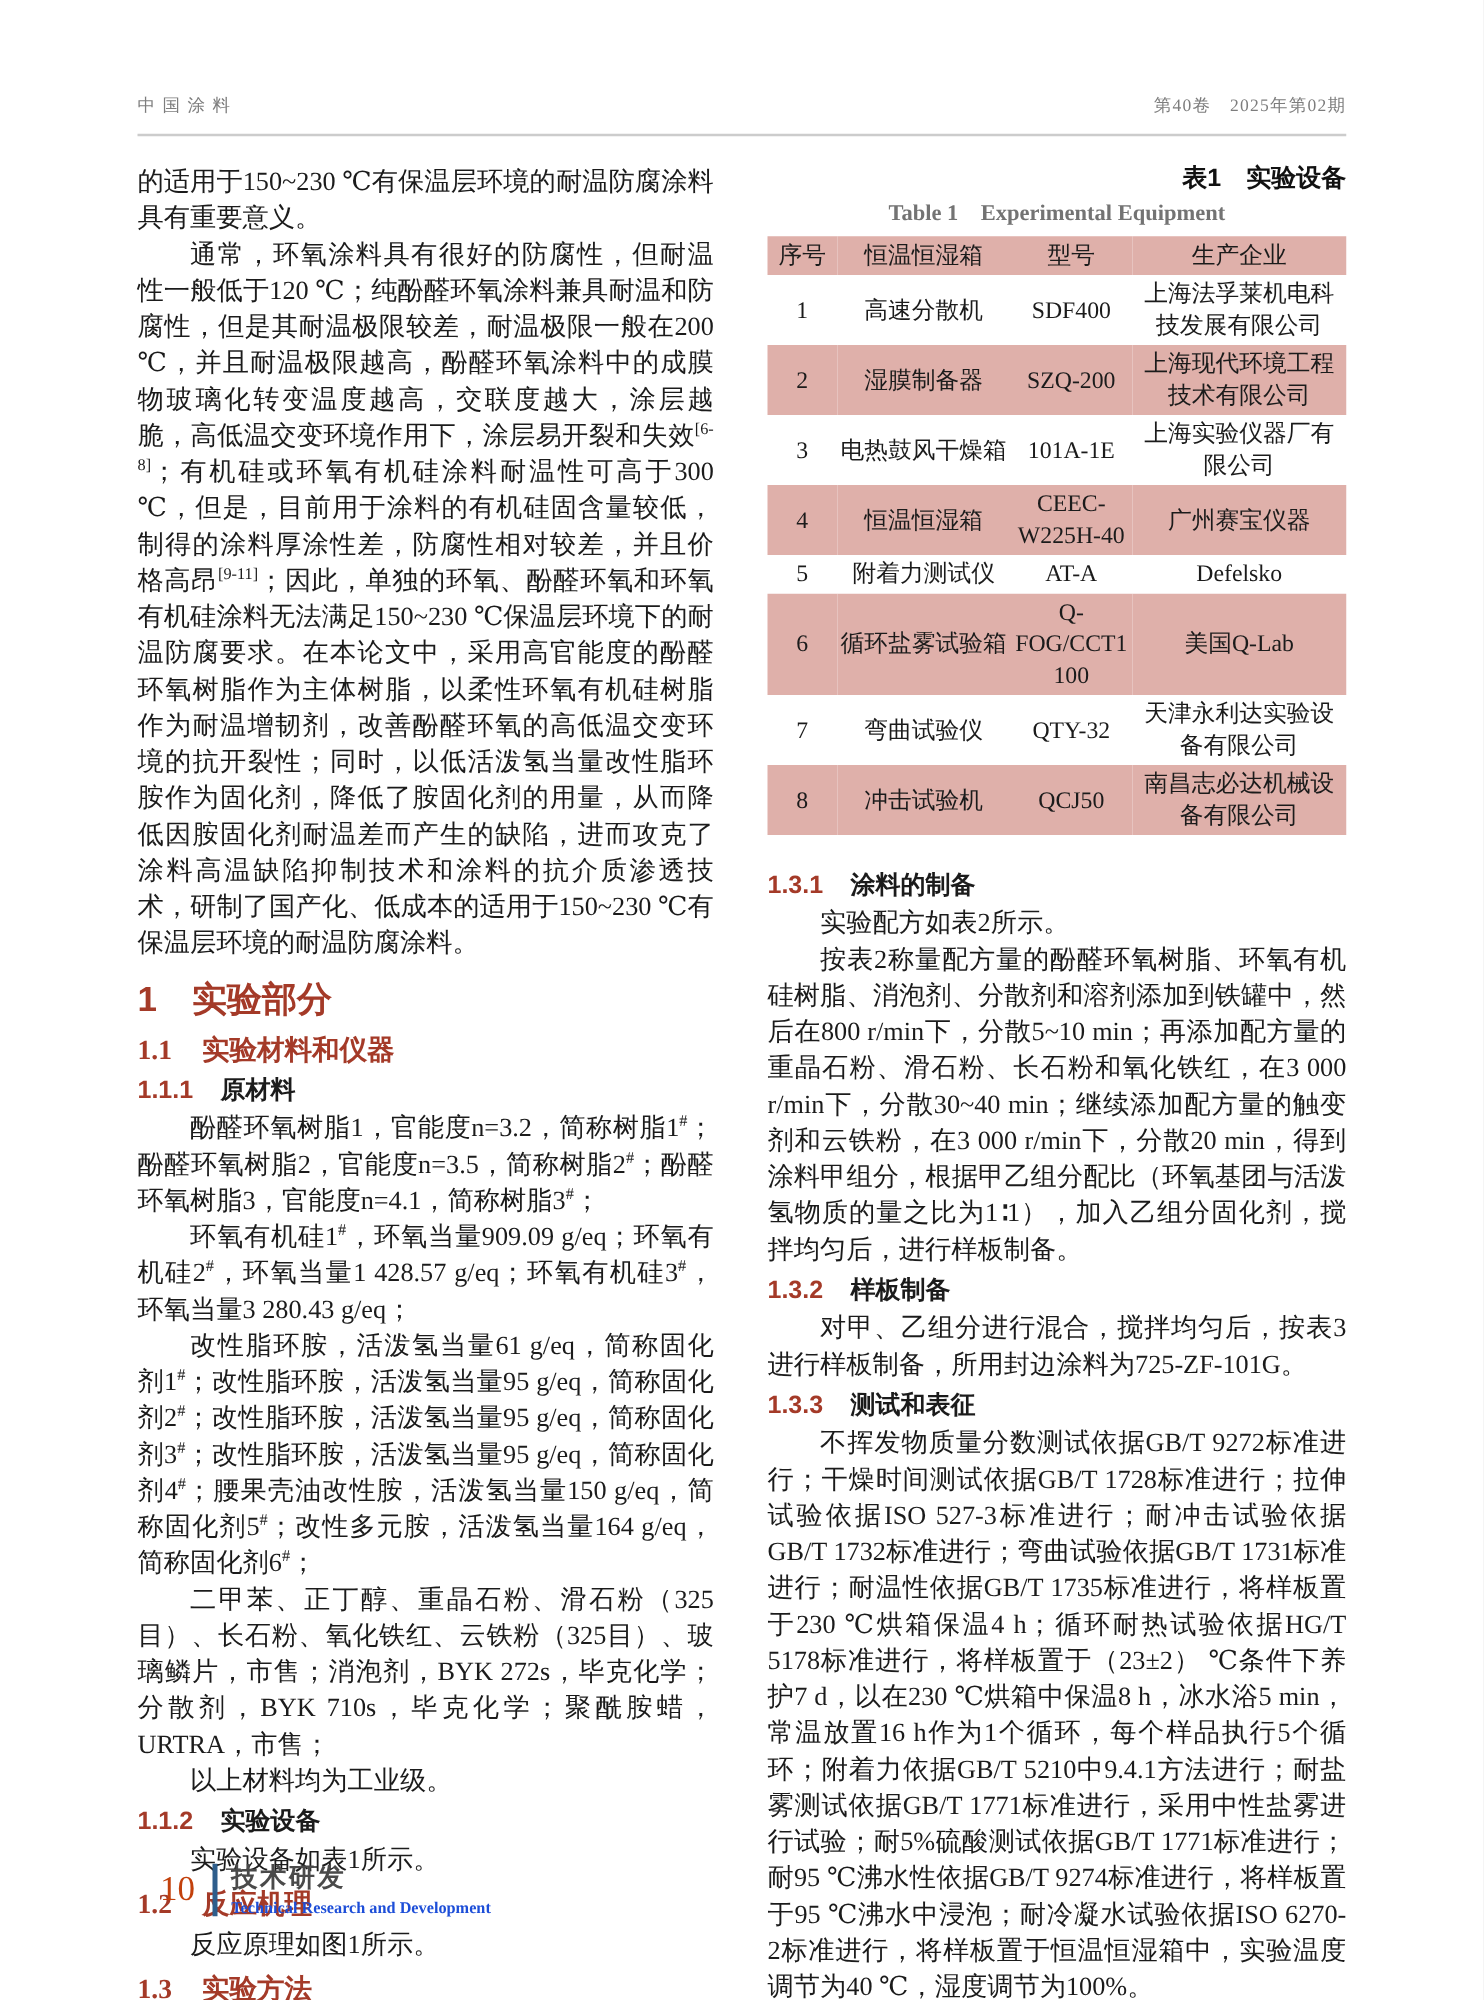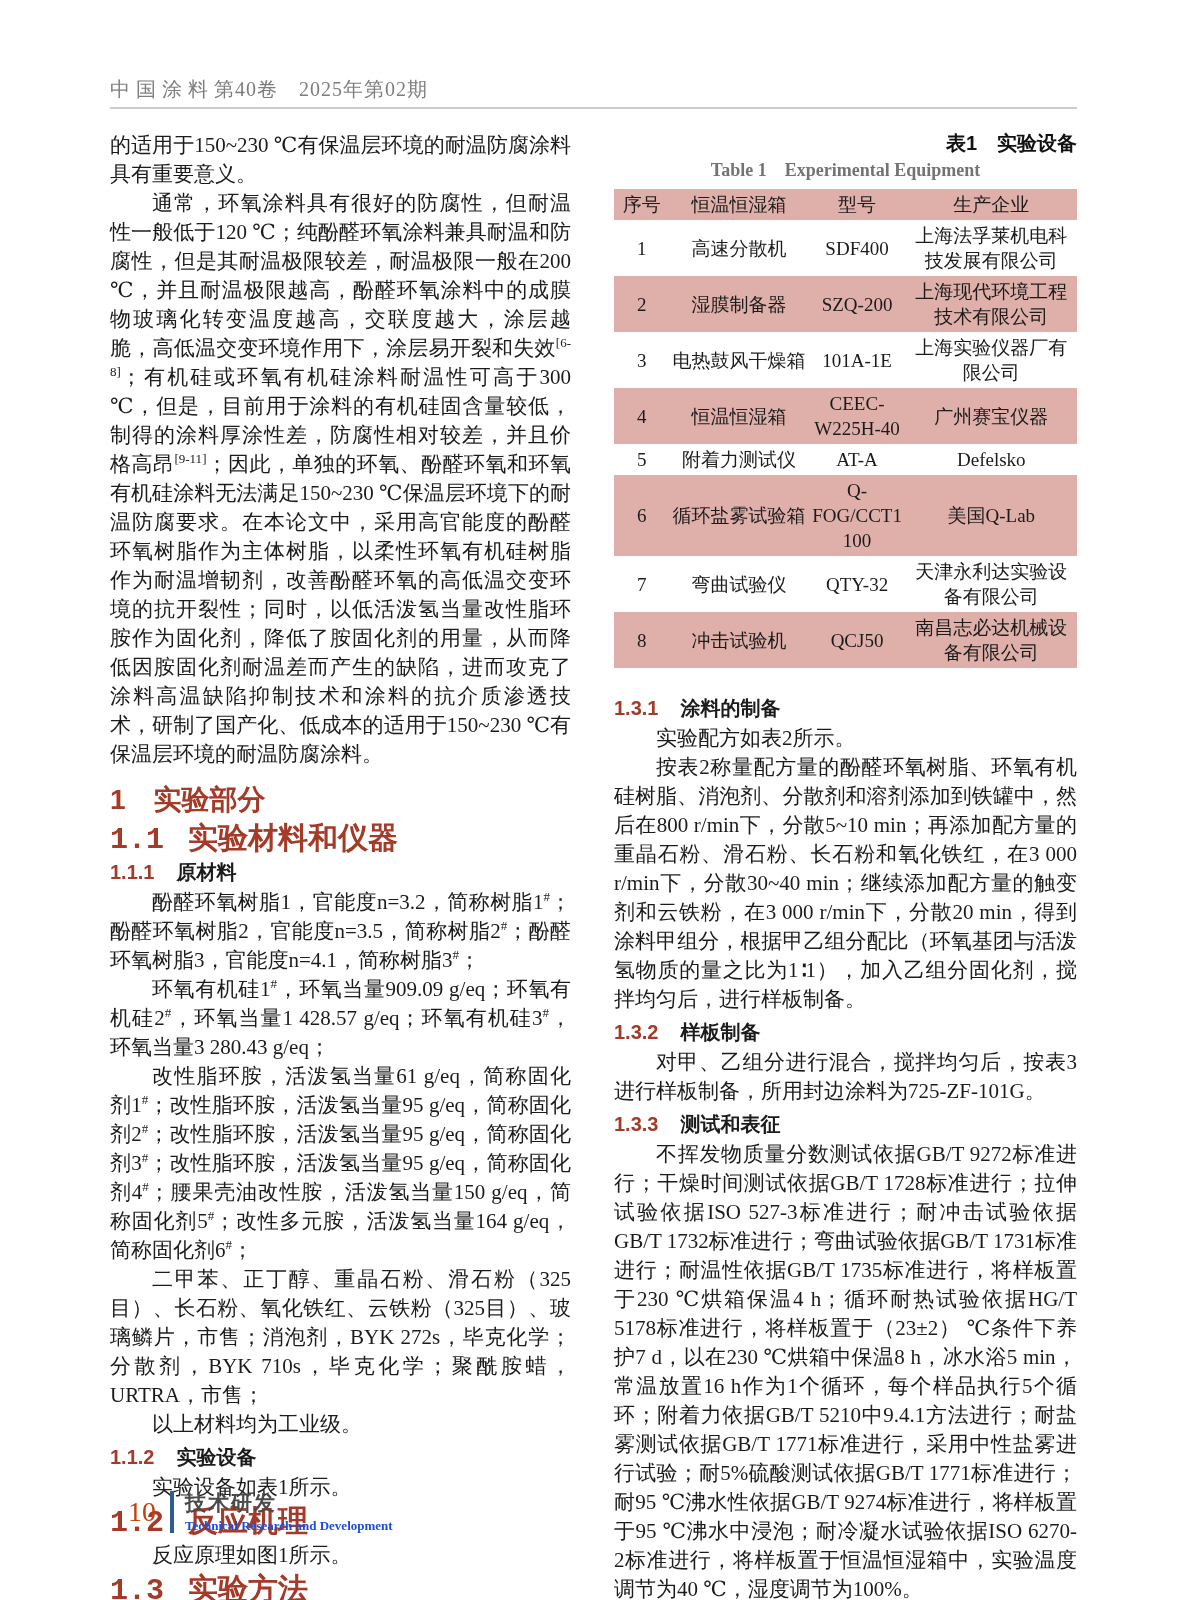--- a/index.html
+++ b/index.html
@@ -1,35 +1,35 @@
 <!DOCTYPE html>
 <html><head>
 <meta charset="utf-8">
 <style>
   html,body{margin:0;padding:0;background:#e8e8e8;}
   .page{position:relative;width:1187px;height:1600px;background:#ffffff;margin:0 auto;
         font-family:"Liberation Serif","DejaVu Serif",serif;color:#1b1b1b;overflow:hidden;}
   
   .hdr{position:absolute;left:110px;top:76px;width:967px;display:flex;
-       align-items:baseline;font-size:20px;color:#7d7d7d;}
+       justify-content:space-between;align-items:baseline;font-size:14px;color:#7d7d7d;}
   .hdr .jn{letter-spacing:6px;}
   .hdr .iss{letter-spacing:1px;}
   .rule{position:absolute;left:110px;top:107px;width:967px;border-top:2px solid #cccccc;}
   
   .colL{position:absolute;left:110px;top:131px;width:461px;}
   .colR{position:absolute;left:614px;top:130px;width:463px;}
   p.body{margin:0;font-size:21px;line-height:29px;text-align:justify;text-indent:2em;}
   p.body.cont{text-indent:0;}
   sup{font-size:0.62em;line-height:0;}
   
   .sec1{display:flex;align-items:baseline;margin:14px 0 9px;color:#a43a28;
         font-family:"Liberation Sans","DejaVu Sans",sans-serif;font-weight:bold;font-size:28px;line-height:34px;}
   .sec1 .num{margin-right:28px;}
   .sec2{display:flex;align-items:baseline;margin:7px 0 4px;color:#a43a28;
-        font-family:Liberation Mono, monospace;font-weight:bold;font-size:30px;line-height:28px;}
+        font-family:Liberation Serif, serif;font-weight:bold;font-size:22px;line-height:28px;}
   .sec2 .num{margin-right:24px;}
   .sec3{display:flex;align-items:baseline;margin:4px 0 2px;font-size:20px;line-height:28px;}
   .sec3 .num{color:#a43a28;font-family:"Liberation Sans","DejaVu Sans",sans-serif;margin-right:22px;}
   .sec3 .tt{color:#1b1b1b;}
   
   .tcapcn{text-align:right;font-family:"Liberation Sans","DejaVu Sans",sans-serif;
           font-weight:bold;font-size:20px;line-height:26px;margin:0 0 2px;color:#111;}
   .tcapen{text-align:center;font-weight:bold;font-size:18px;line-height:24px;margin:0 0 7px;color:#737373;}
   table.t1{width:100%;border-collapse:collapse;font-size:19px;line-height:25px;text-align:center;
            table-layout:fixed;}

